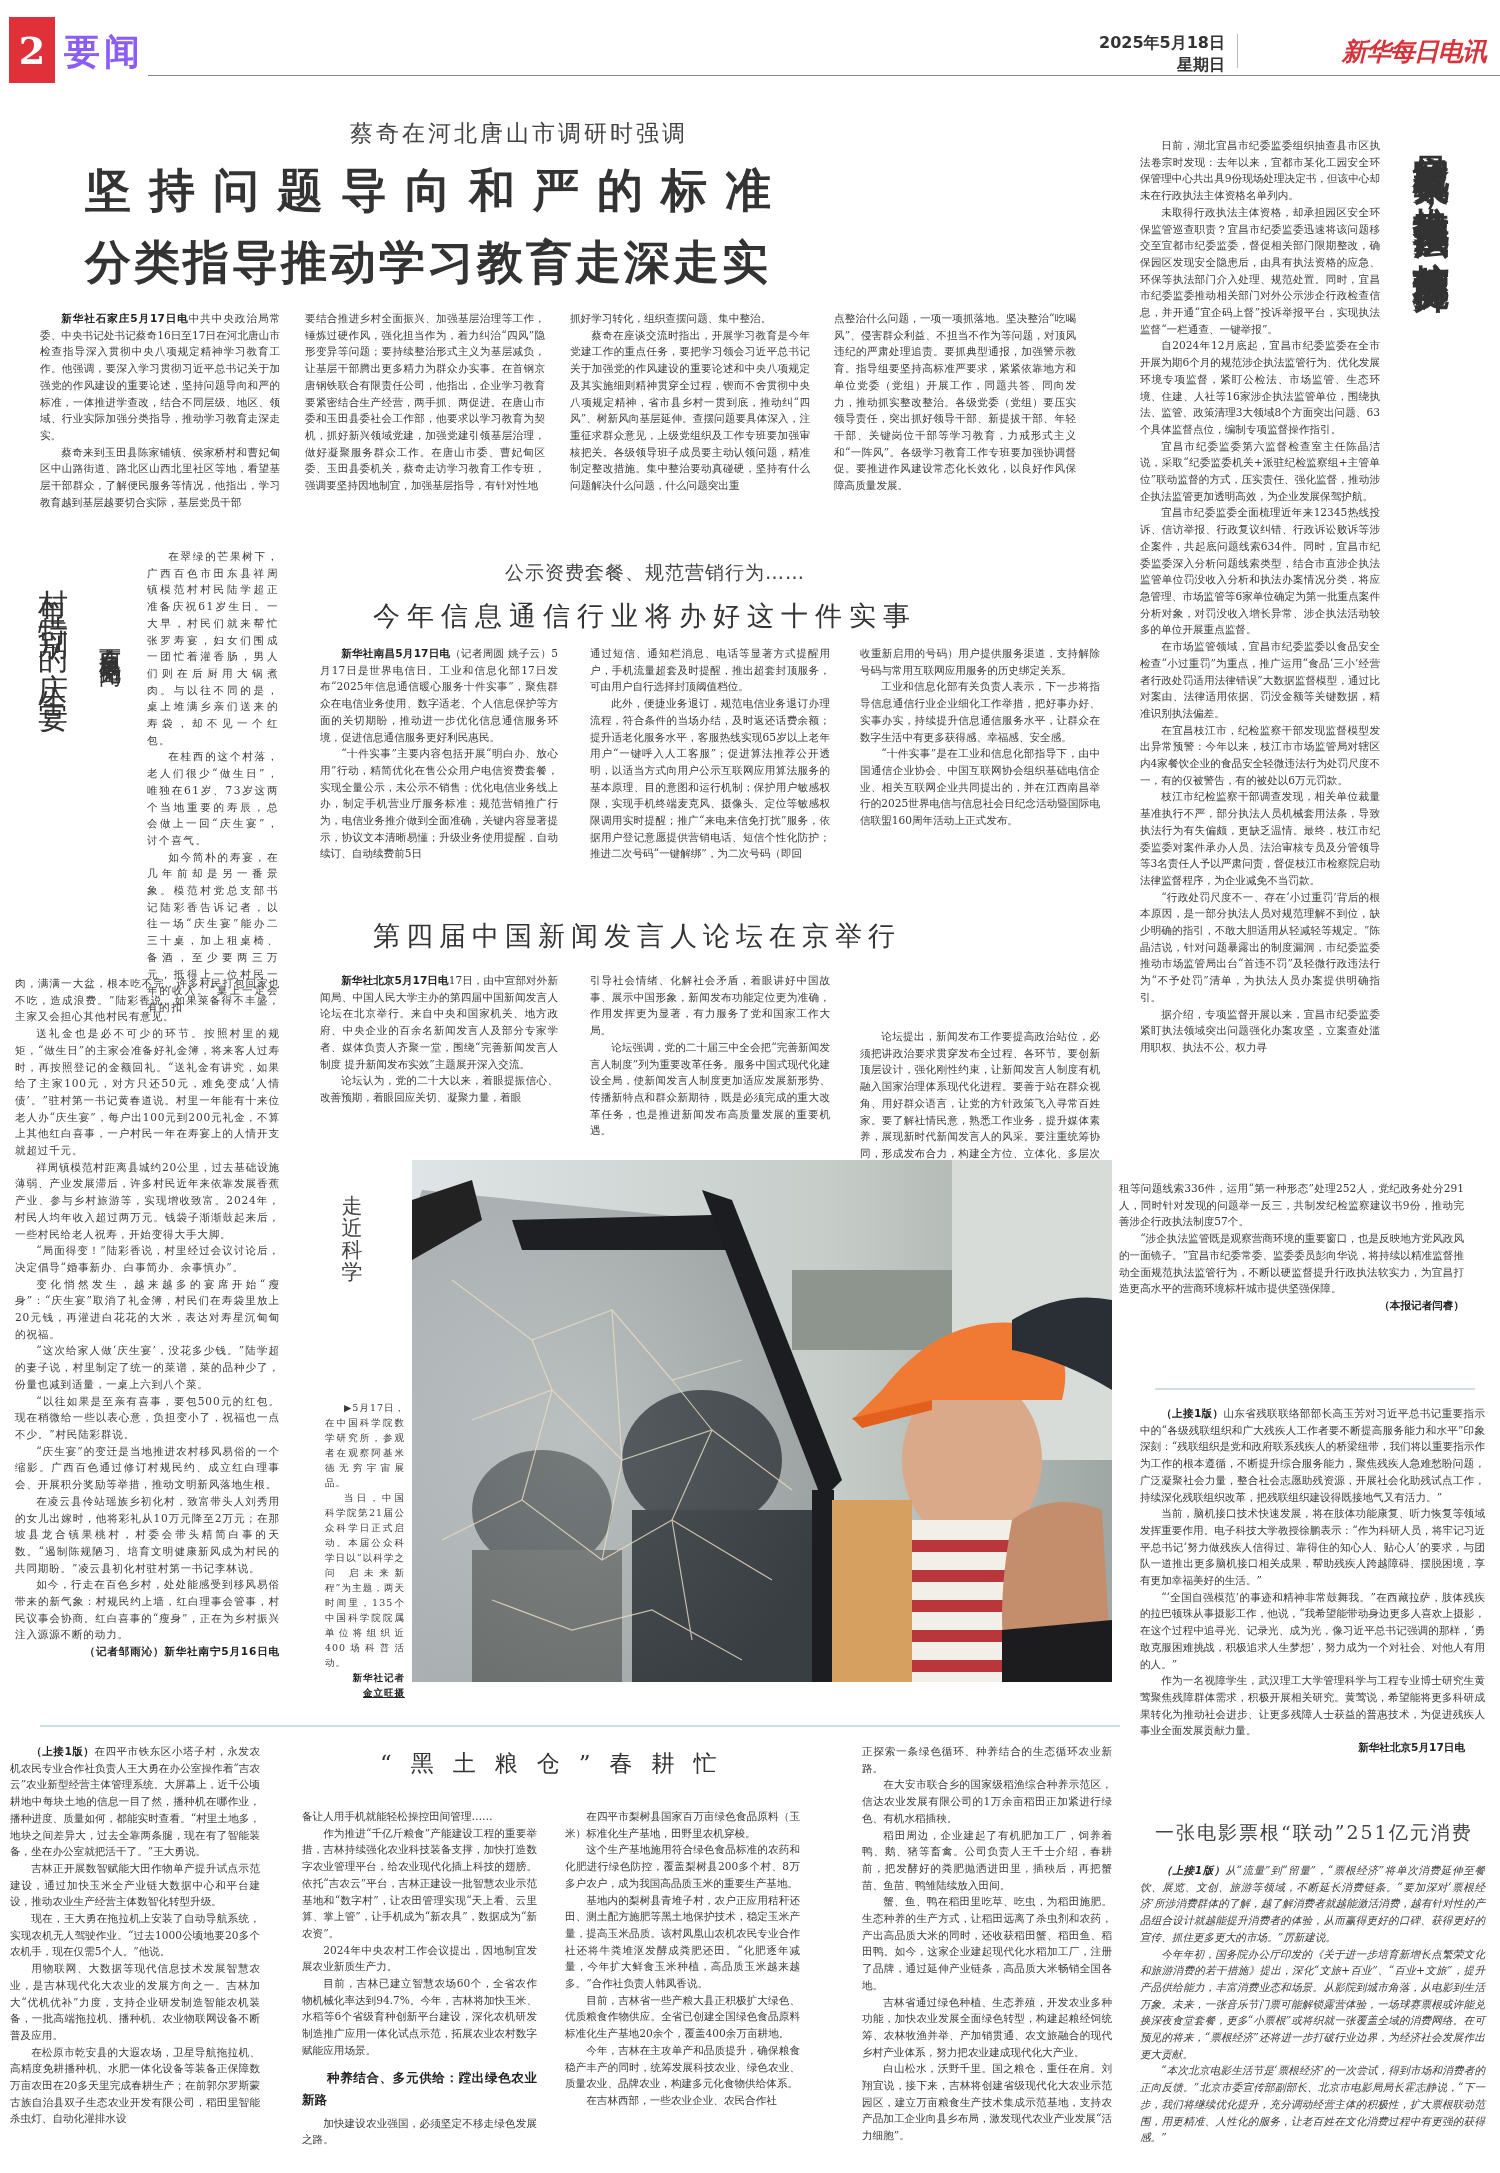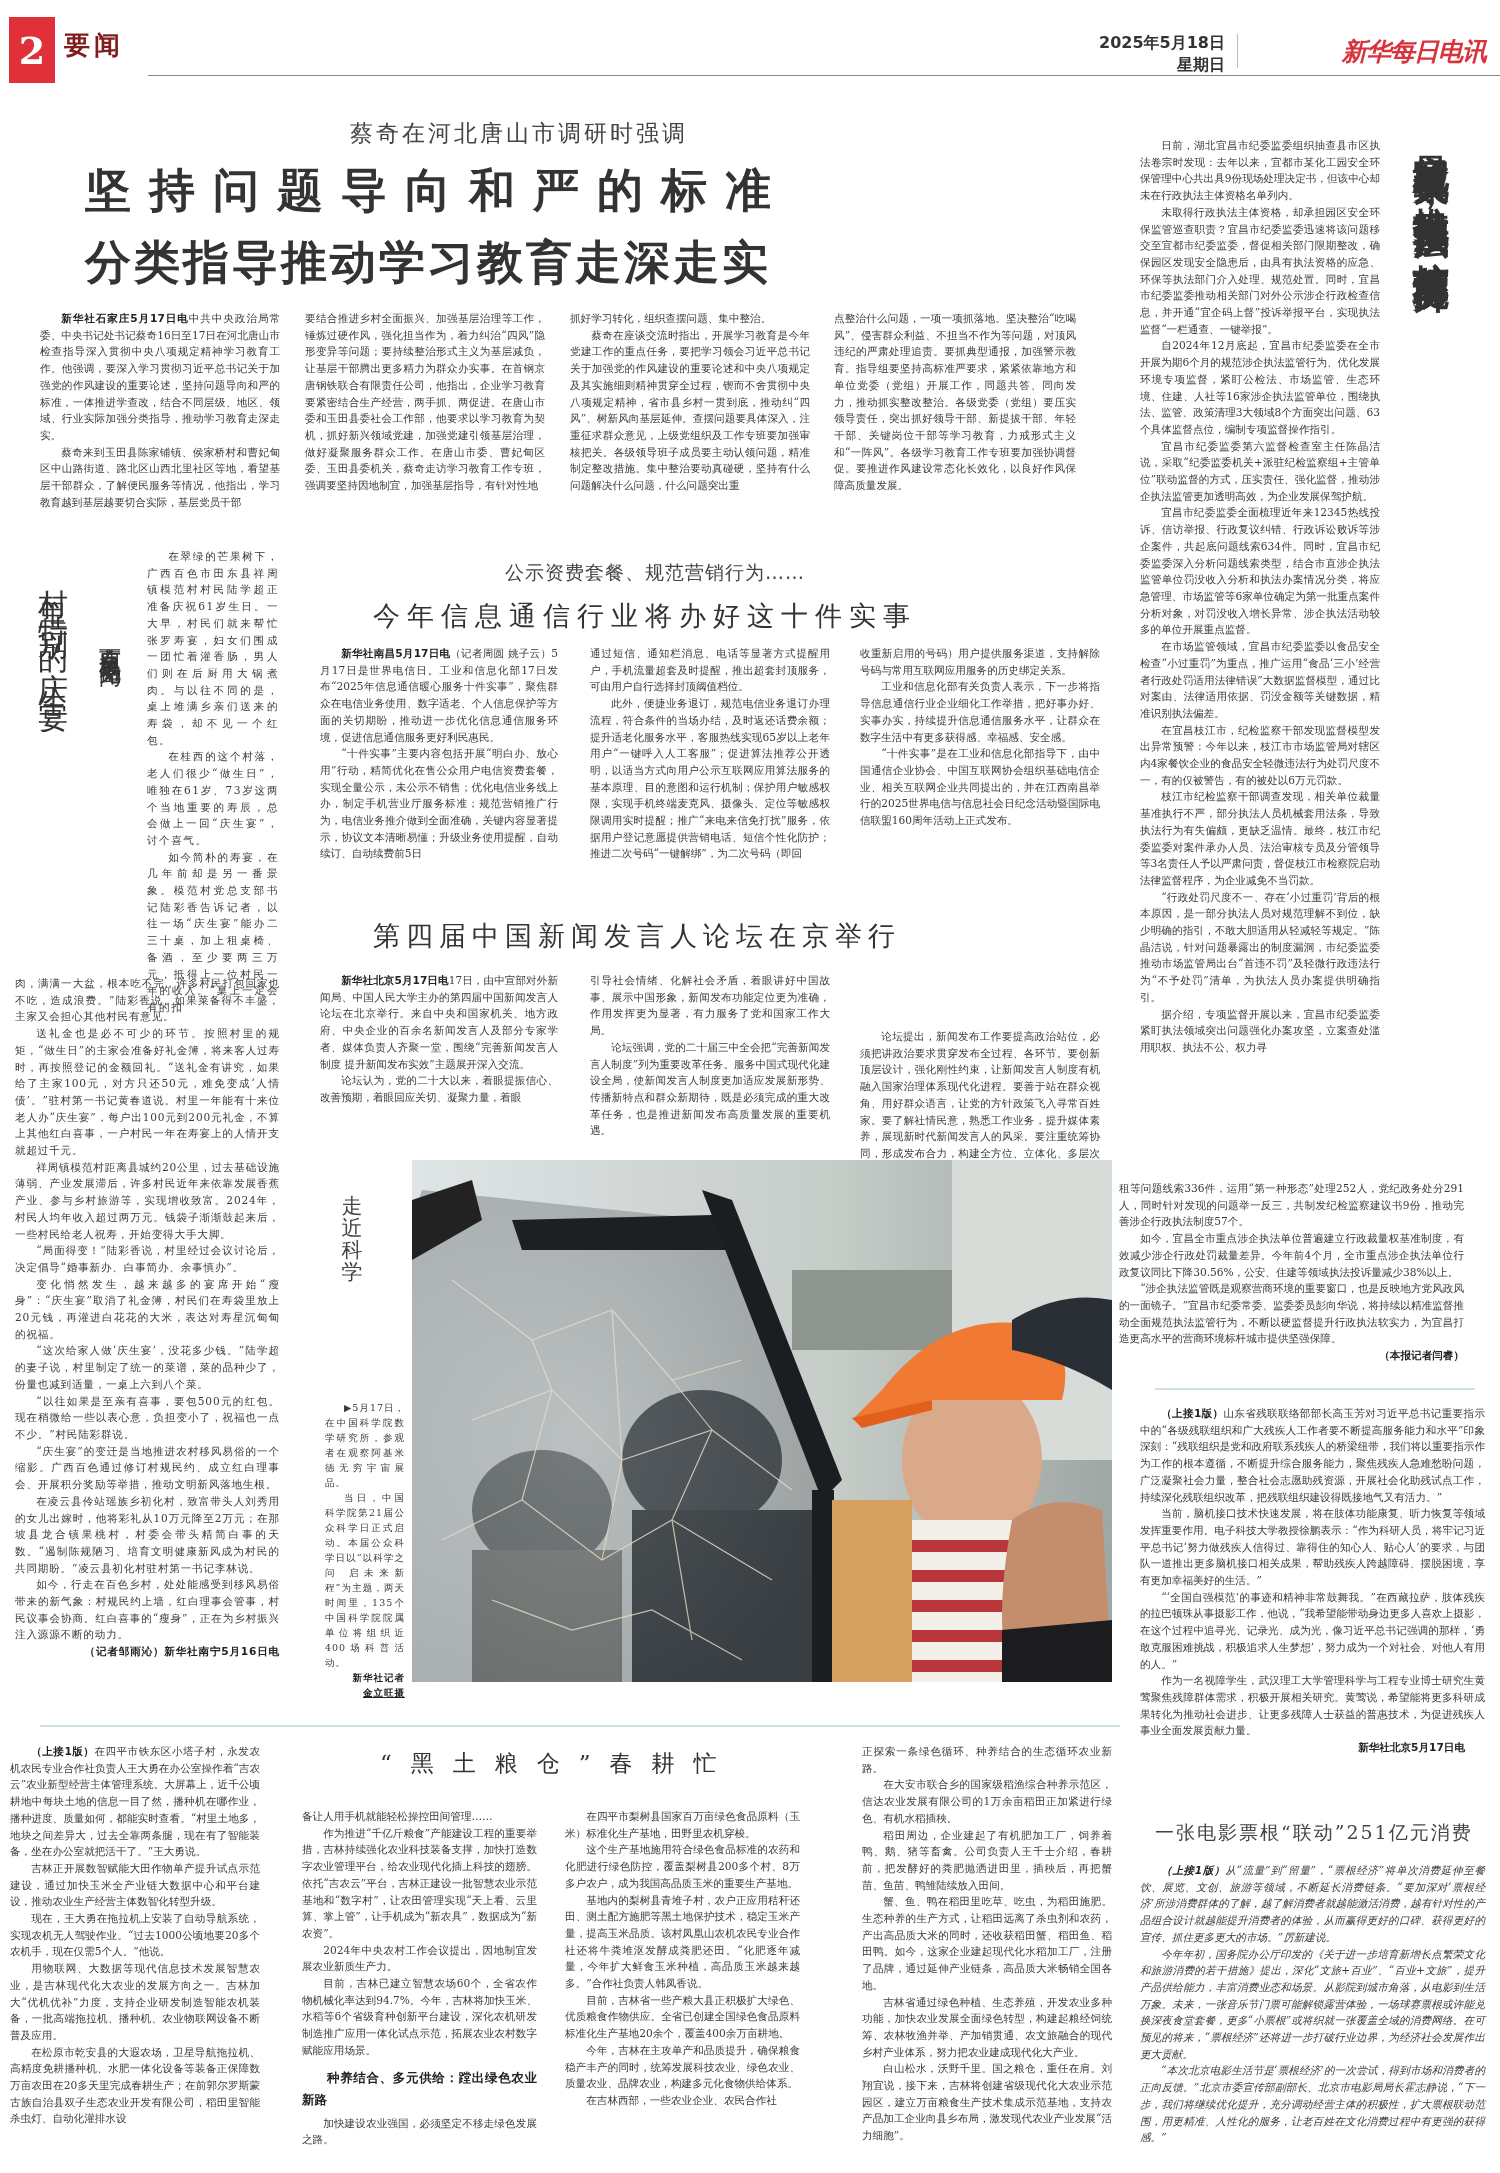--- a/index.html
+++ b/index.html
@@ -10,21 +10,21 @@
   .body-text p { text-indent: 2em; }
   .body-text p.noindent { text-indent: 0; }
   .lead { font-family: "DejaVu Sans", "Liberation Sans", sans-serif; font-weight: bold; color: #222; }
   .sans { font-family: "DejaVu Sans", "Liberation Sans", sans-serif; }
   .rule { position: absolute; height: 1px; background: #9a9a9a; }
   .rule-light { position: absolute; height: 2px; background: #cfdfe0; }
   .vtitle { writing-mode: vertical-rl; text-orientation: upright; }
   
   .page-num { left: 9px; top: 17px; width: 46px; height: 66px; background: #e0313a; color: #fff;
     font-family: "DejaVu Serif", serif; font-weight: bold; font-size: 38px; display: flex; align-items: center; justify-content: center; }
-  .section-name { left: 64px; top: 28px; color: #7f1d1d; font-weight: bold; font-size: 26px; letter-spacing: 4px; }
+  .section-name { left: 64px; top: 28px; color: #8b5cf6; font-weight: bold; font-size: 36px; letter-spacing: 4px; }
   .date { right: 275px; top: 32px; text-align: right; font-family: "DejaVu Sans", sans-serif; font-weight: bold; font-size: 16px; color: #333; line-height: 22px; }
   .brand { right: 14px; top: 35px; color: #d8323a; font-weight: bold; font-size: 25px; font-style: italic; letter-spacing: -1px; }
   .brand-sep { right: 262px; top: 34px; width: 1px; height: 34px; background: #bbb; }
   .kicker { font-family: "DejaVu Sans", sans-serif; color: #444; letter-spacing: 3px; }
   .headline-big { font-weight: bold; color: #333; font-family: "DejaVu Serif", serif; }
   .photo { left: 412px; top: 1160px; width: 700px; height: 522px; overflow: hidden; background: #c9d2d6; }
 </style>
 </head>
 <body>
 
@@ -65,21 +65,20 @@
   <p>宜昌市纪委监委第六监督检查室主任陈晶洁说，采取“纪委监委机关+派驻纪检监察组+主管单位”联动监督的方式，压实责任、强化监督，推动涉企执法监管更加透明高效，为企业发展保驾护航。</p>
   <p>宜昌市纪委监委全面梳理近年来12345热线投诉、信访举报、行政复议纠错、行政诉讼败诉等涉企案件，共起底问题线索634件。同时，宜昌市纪委监委深入分析问题线索类型，结合市直涉企执法监管单位罚没收入分析和执法办案情况分类，将应急管理、市场监管等6家单位确定为第一批重点案件分析对象，对罚没收入增长异常、涉企执法活动较多的单位开展重点监督。</p>
   <p>在市场监管领域，宜昌市纪委监委以食品安全检查“小过重罚”为重点，推广运用“食品‘三小’经营者行政处罚适用法律错误”大数据监督模型，通过比对案由、法律适用依据、罚没金额等关键数据，精准识别执法偏差。</p>
   <p>在宜昌枝江市，纪检监察干部发现监督模型发出异常预警：今年以来，枝江市市场监管局对辖区内4家餐饮企业的食品安全轻微违法行为处罚尺度不一，有的仅被警告，有的被处以6万元罚款。</p>
   <p>枝江市纪检监察干部调查发现，相关单位裁量基准执行不严，部分执法人员机械套用法条，导致执法行为有失偏颇，更缺乏温情。最终，枝江市纪委监委对案件承办人员、法治审核专员及分管领导等3名责任人予以严肃问责，督促枝江市检察院启动法律监督程序，为企业减免不当罚款。</p>
   <p>“行政处罚尺度不一、存在‘小过重罚’背后的根本原因，是一部分执法人员对规范理解不到位，缺少明确的指引，不敢大胆适用从轻减轻等规定。”陈晶洁说，针对问题暴露出的制度漏洞，市纪委监委推动市场监管局出台“首违不罚”及轻微行政违法行为“不予处罚”清单，为执法人员办案提供明确指引。</p>
   <p>据介绍，专项监督开展以来，宜昌市纪委监委紧盯执法领域突出问题强化办案攻坚，立案查处滥用职权、执法不公、权力寻</p>
 </div>
 <div class="abs body-text" style="left:1119px; top:1180px; width:345px;">
   <p class="noindent">租等问题线索336件，运用“第一种形态”处理252人，党纪政务处分291人，同时针对发现的问题举一反三，共制发纪检监察建议书9份，推动完善涉企行政执法制度57个。</p>
-  <p>如今，宜昌全市重点涉企执法单位普遍建立行政裁量权基准制度，有效减少涉企行政处罚裁量差异。今年前4个月，全市重点涉企执法单位行政复议同比下降30.56%，公安、住建等领域执法投诉量减少38%以上。</p>
   <p>“涉企执法监管既是观察营商环境的重要窗口，也是反映地方党风政风的一面镜子。”宜昌市纪委常委、监委委员彭向华说，将持续以精准监督推动全面规范执法监管行为，不断以硬监督提升行政执法软实力，为宜昌打造更高水平的营商环境标杆城市提供坚强保障。</p>
   <p style="text-align:right; text-indent:0;"><span class="lead">（本报记者闫睿）</span></p>
 </div>
 <div class="rule-light" style="left:1155px; top:1388px; width:320px;"></div>
 
 <div class="abs body-text" style="left:1140px; top:1405px; width:345px;">
   <p><span class="lead">（上接1版）</span><span>山东省残联联络部部长高玉芳对习近平总书记重要指示中的“各级残联组织和广大残疾人工作者要不断提高服务能力和水平”印象深刻：“残联组织是党和政府联系残疾人的桥梁纽带，我们将以重要指示作为工作的根本遵循，不断提升综合服务能力，聚焦残疾人急难愁盼问题，广泛凝聚社会力量，整合社会志愿助残资源，开展社会化助残试点工作，持续深化残联组织改革，把残联组织建设得既接地气又有活力。”</span></p>
   <p>当前，脑机接口技术快速发展，将在肢体功能康复、听力恢复等领域发挥重要作用。电子科技大学教授徐鹏表示：“作为科研人员，将牢记习近平总书记‘努力做残疾人信得过、靠得住的知心人、贴心人’的要求，与团队一道推出更多脑机接口相关成果，帮助残疾人跨越障碍、摆脱困境，享有更加幸福美好的生活。”</p>
   <p>“‘全国自强模范’的事迹和精神非常鼓舞我。”在西藏拉萨，肢体残疾的拉巴顿珠从事摄影工作，他说，“我希望能带动身边更多人喜欢上摄影，在这个过程中追寻光、记录光、成为光，像习近平总书记强调的那样，‘勇敢克服困难挑战，积极追求人生梦想’，努力成为一个对社会、对他人有用的人。”</p>
   <p>作为一名视障学生，武汉理工大学管理科学与工程专业博士研究生黄莺聚焦残障群体需求，积极开展相关研究。黄莺说，希望能将更多科研成果转化为推动社会进步、让更多残障人士获益的普惠技术，为促进残疾人事业全面发展贡献力量。</p>

